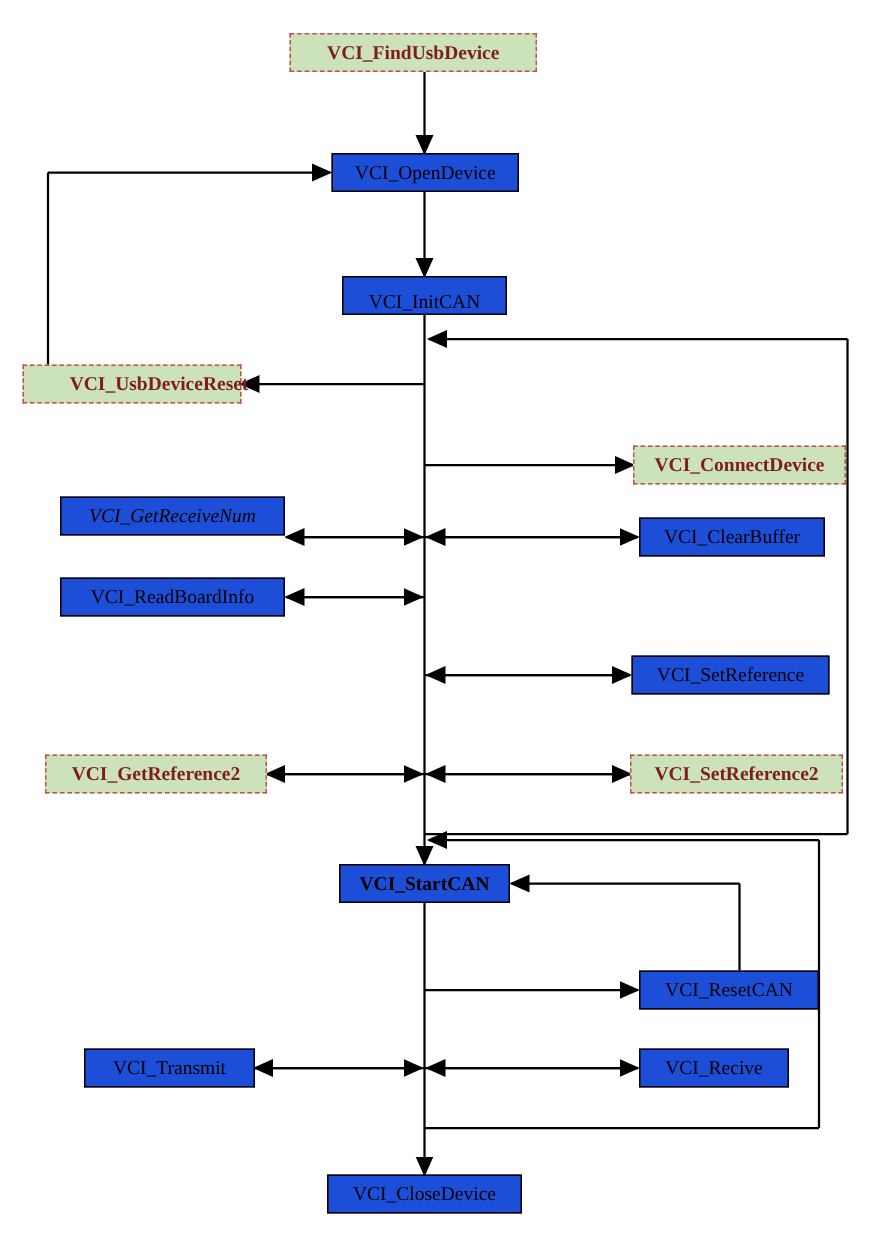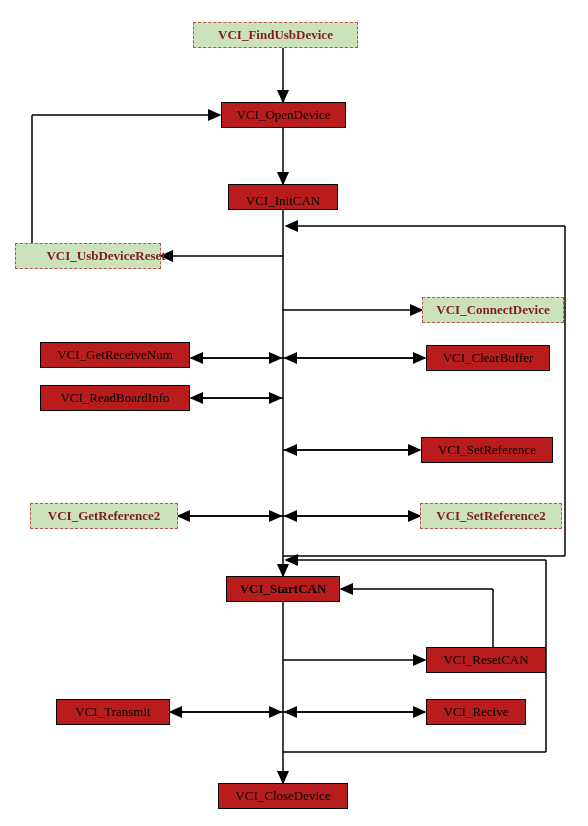--- a/index.html
+++ b/index.html
@@ -12,21 +12,21 @@
     font-size: 13px;
     background: #fff;
   }
   .box {
     position: absolute;
     height: 26px;
     display: flex;
     align-items: center;
     justify-content: center;
     box-sizing: border-box;
-    background: #b91c1c;
+    background: #1d4ed8;
   }
   .solid {
     border: 1px solid #000;
     color: #000;
   }
   .dashed {
     border: 1.5px dashed #c05048;
     background: #cce2ba;
     color: #7f1d1d;
     font-weight: bold;
@@ -124,21 +124,21 @@
   </div>
 
 <div class="box dashed" style="left:15px; top:243px; width:146px;padding-left:36px;">
     <span>VCI_UsbDeviceReset</span>
   </div>
 
 <div class="box dashed" style="left:422px; top:297px; width:142px;">
     <span>VCI_ConnectDevice</span>
   </div>
 
-<div class="box solid" style="left:40px; top:342px; width:150px;">
+<div class="box solid" style="left:40px; top:331px; width:150px;font-style:italic;">
     <span>VCI_GetReceiveNum</span>
   </div>
 
 <div class="box solid" style="left:426px; top:345px; width:124px;">
     <span>VCI_ClearBuffer</span>
   </div>
 
 <div class="box solid" style="left:40px; top:385px; width:150px;">
     <span>VCI_ReadBoardInfo</span>
   </div>

